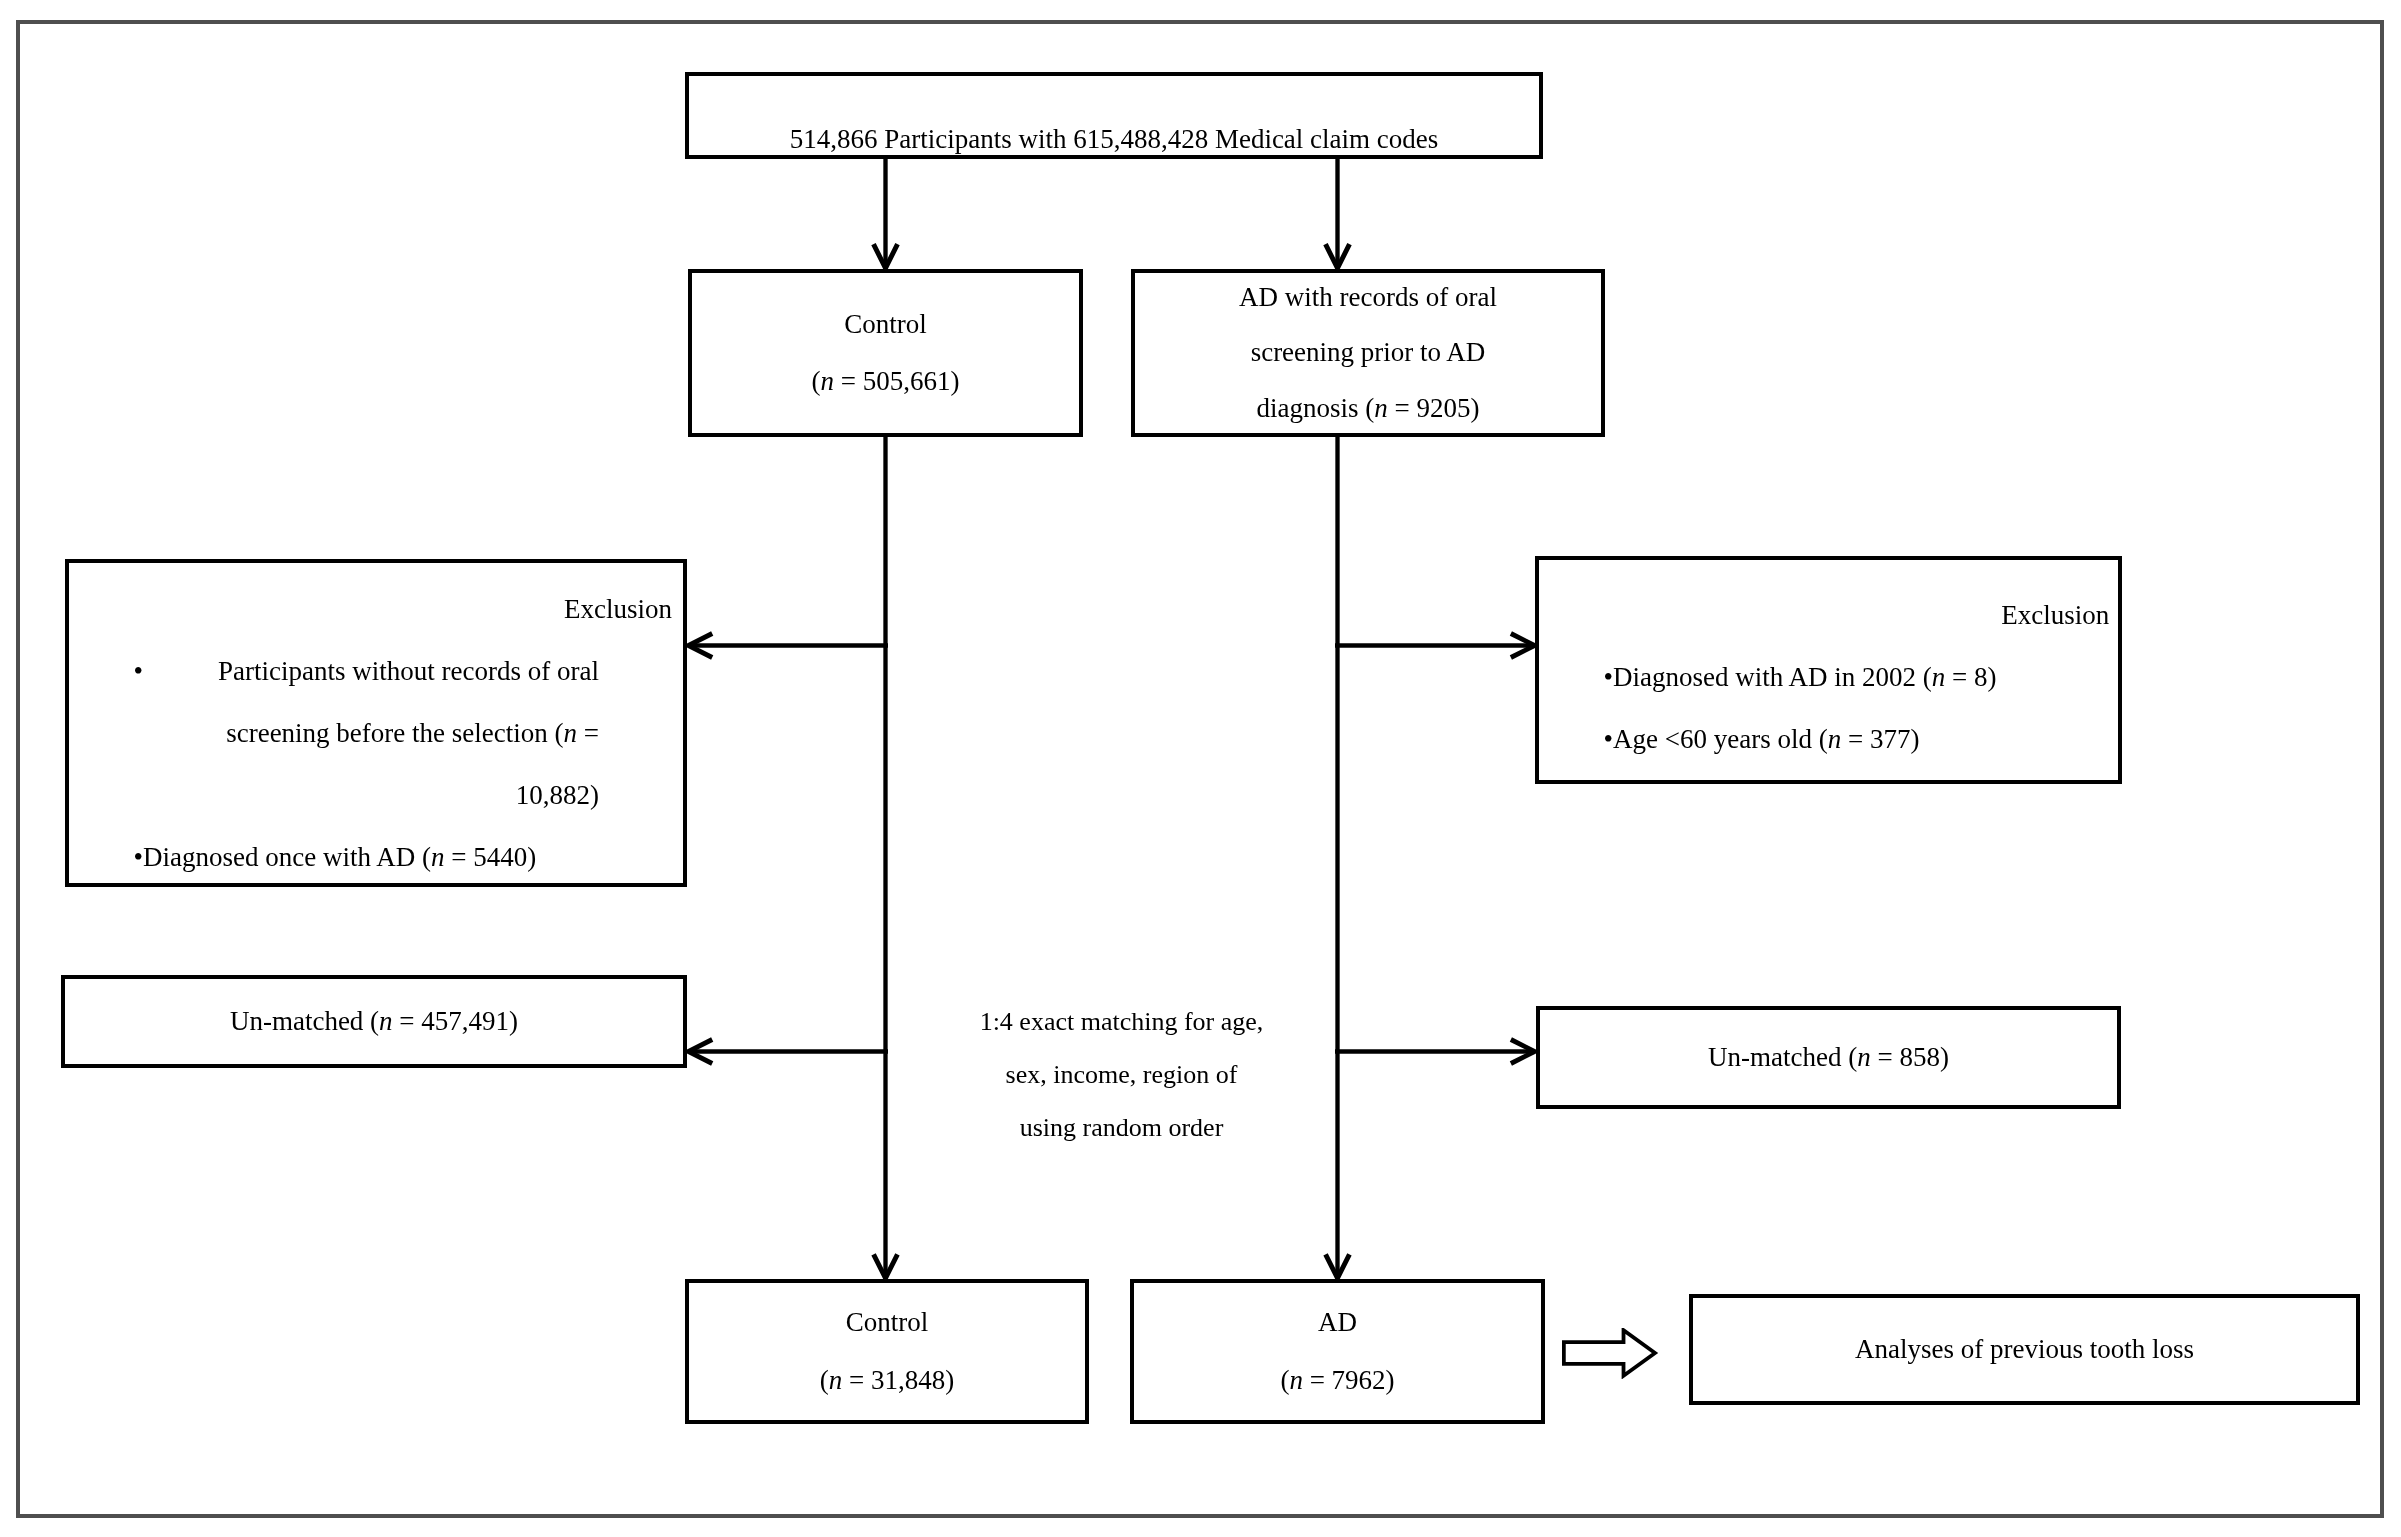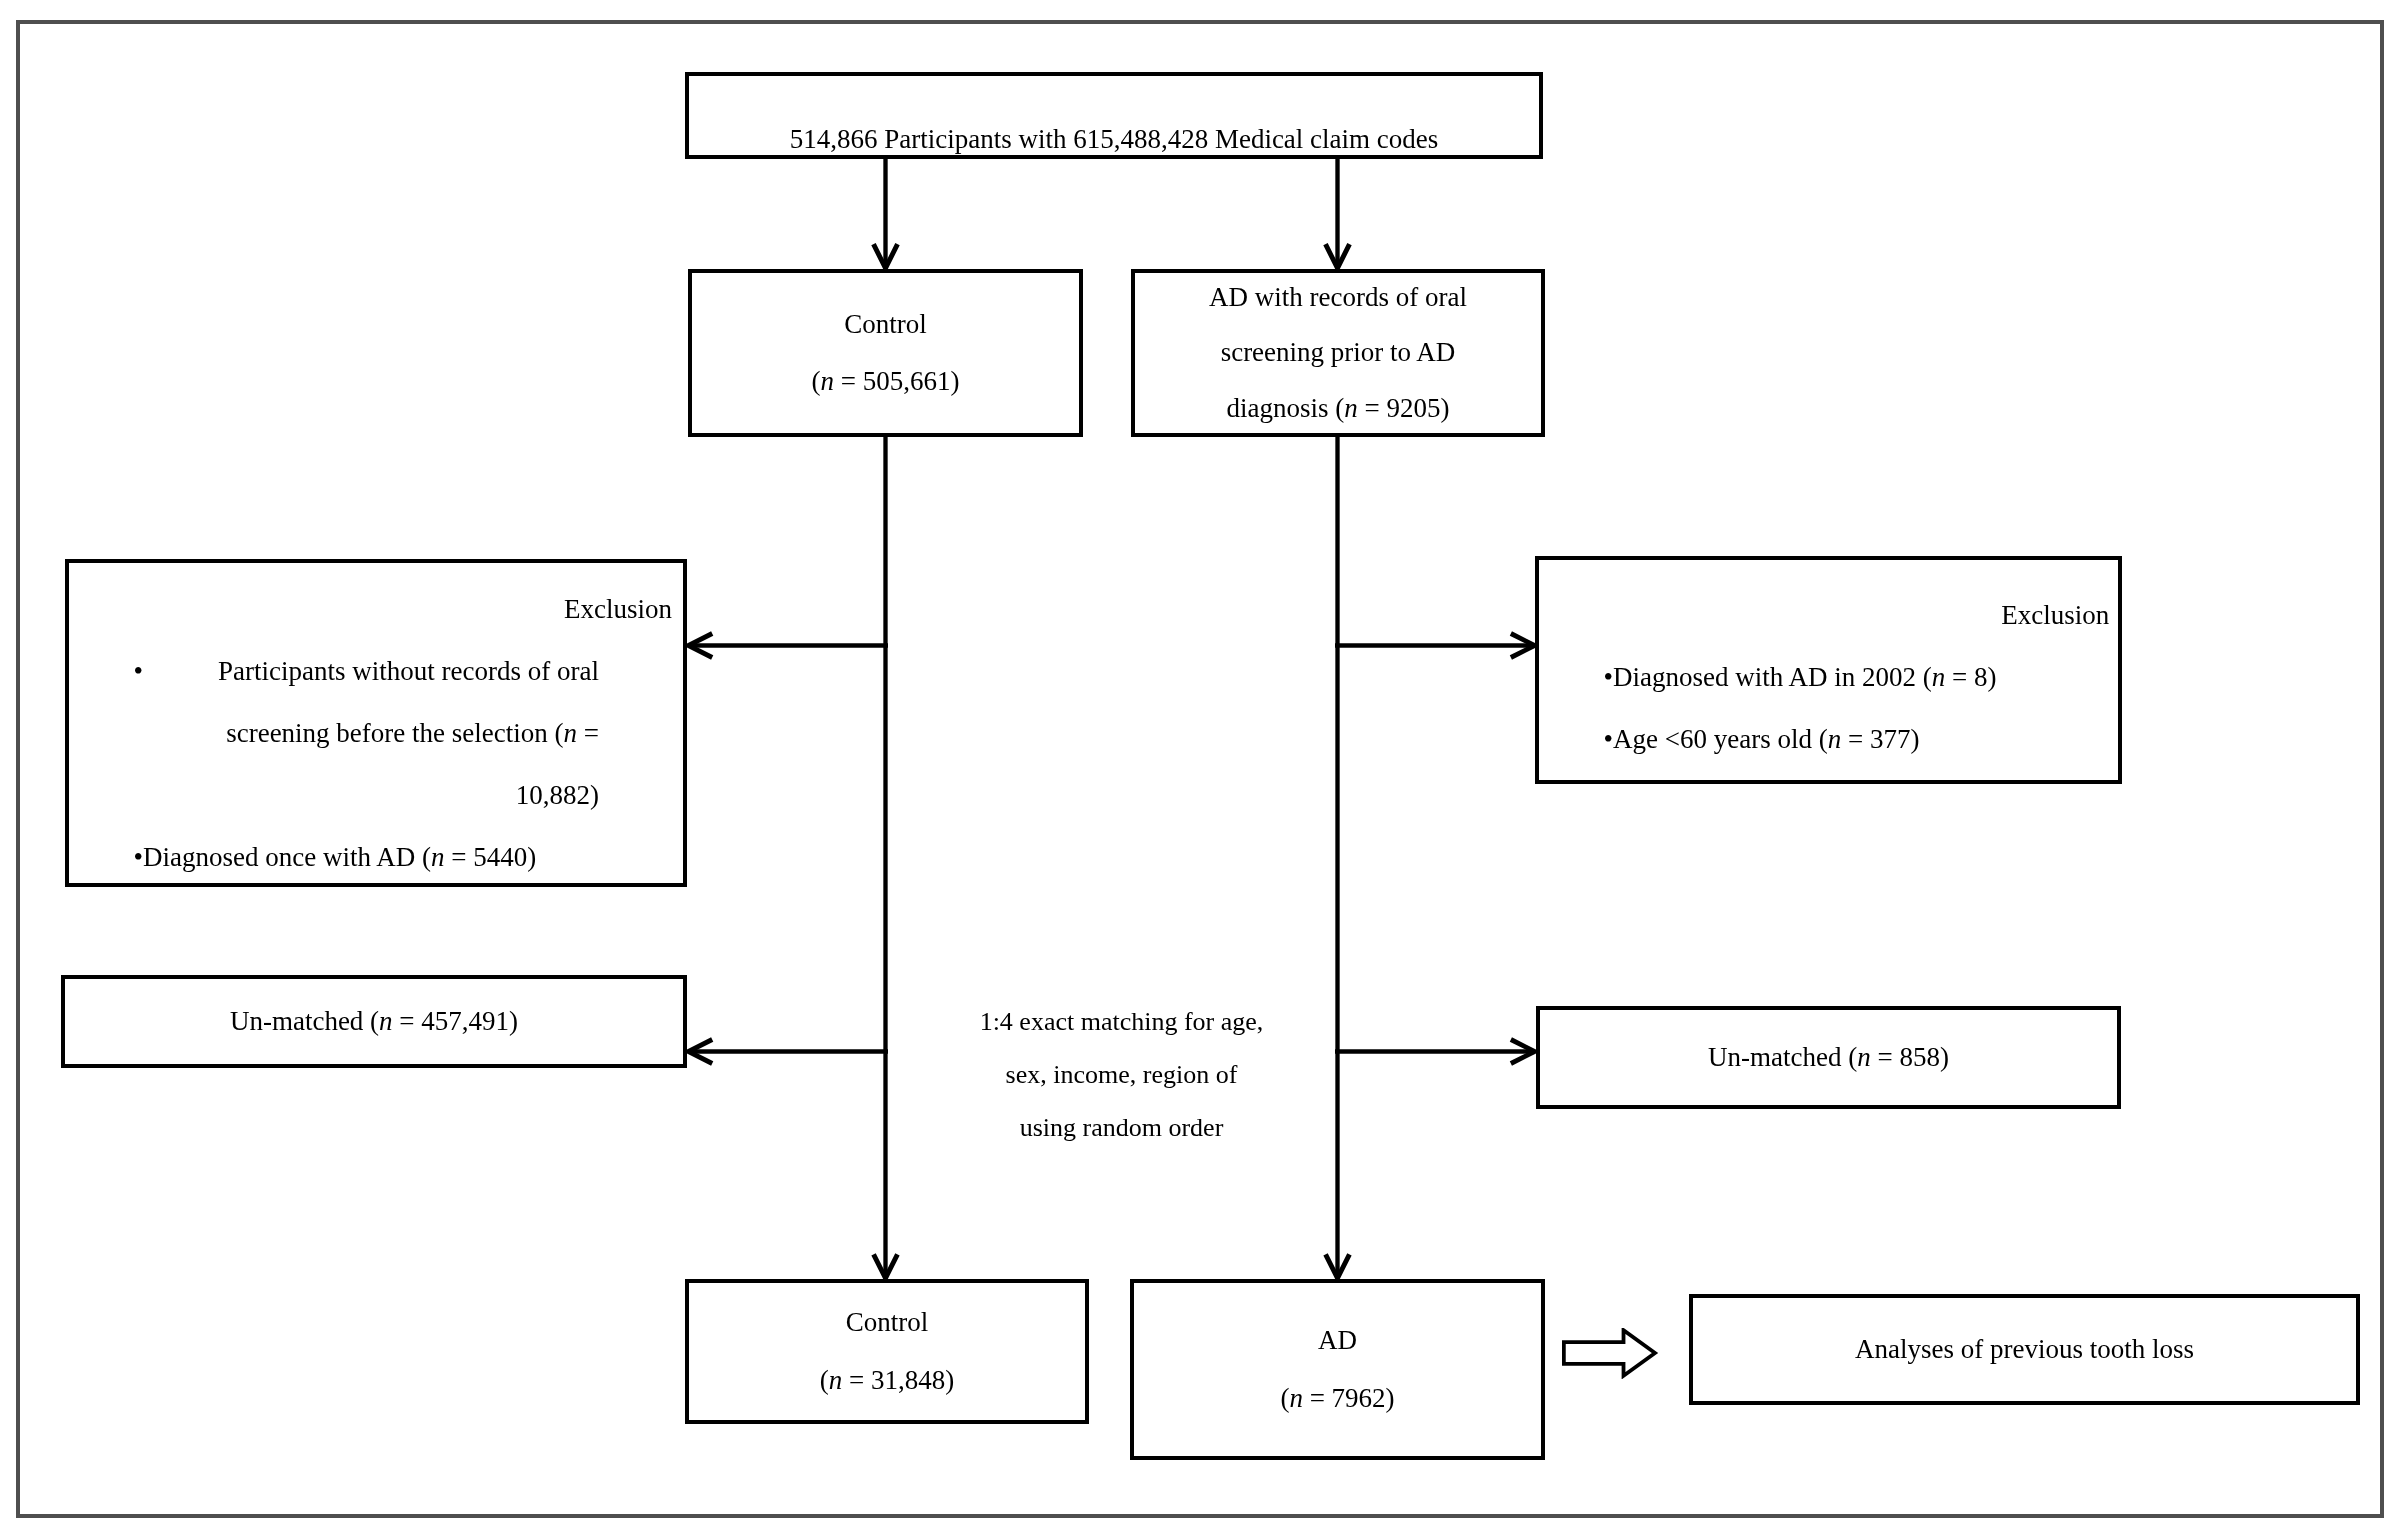--- a/index.html
+++ b/index.html
@@ -27,21 +27,21 @@
 
 <div class="box center-box" style="left:685px;top:72px;width:858px;height:87px;justify-content:flex-end;">
   <div>514,866 Participants with 615,488,428 Medical claim codes</div>
 </div>
 
 <div class="box center-box gap-lines" style="left:688px;top:269px;width:395px;height:168px;">
   <div>Control</div>
   <div><span>(</span><i>n</i><span> = 505,661)</span></div>
 </div>
 
-<div class="box center-box" style="left:1131px;top:269px;width:414px;height:168px;gap:24px;">
+<div class="box center-box" style="left:1131px;top:269px;width:474px;height:168px;gap:24px;">
   <div>AD with records of oral</div>
   <div>screening prior to AD</div>
   <div><span>diagnosis (</span><i>n</i><span> = 9205)</span></div>
 </div>
 
 <div class="box" style="left:65px;top:559px;width:622px;height:328px;padding:15px 11px 0 22px;overflow:hidden;">
   <div class="excl-heading">Exclusion</div>
   <div class="excl-item">
     <span class="excl-bullet">•</span>
     <span style="width:456px;"><span>Participants without records of oral screening before the selection (</span><i>n</i><span> = 10,882)</span></span>
@@ -76,21 +76,21 @@
   <div class="note-line">1:4 exact matching for age,</div>
   <div class="note-line">sex, income, region of</div>
   <div class="note-line">using random order</div>
 </div>
 
 <div class="box center-box" style="left:685px;top:1279px;width:404px;height:145px;gap:27px;">
   <div>Control</div>
   <div><span>(</span><i>n</i><span> = 31,848)</span></div>
 </div>
 
-<div class="box center-box" style="left:1130px;top:1279px;width:415px;height:181px;gap:27px;">
+<div class="box center-box" style="left:1130px;top:1279px;width:415px;height:145px;gap:27px;">
   <div>AD</div>
   <div><span>(</span><i>n</i><span> = 7962)</span></div>
 </div>
 
 <div class="box center-box" style="left:1689px;top:1294px;width:671px;height:111px;text-align:right;">
   <div>Analyses of previous tooth loss</div>
 </div>
 
 <svg class="arrow-svg" style="left:868px;top:158px;" width="35" height="114" viewBox="0 0 64 209">
   <line x1="32" y1="0" x2="32" y2="201" stroke="#000" stroke-width="8"></line>

